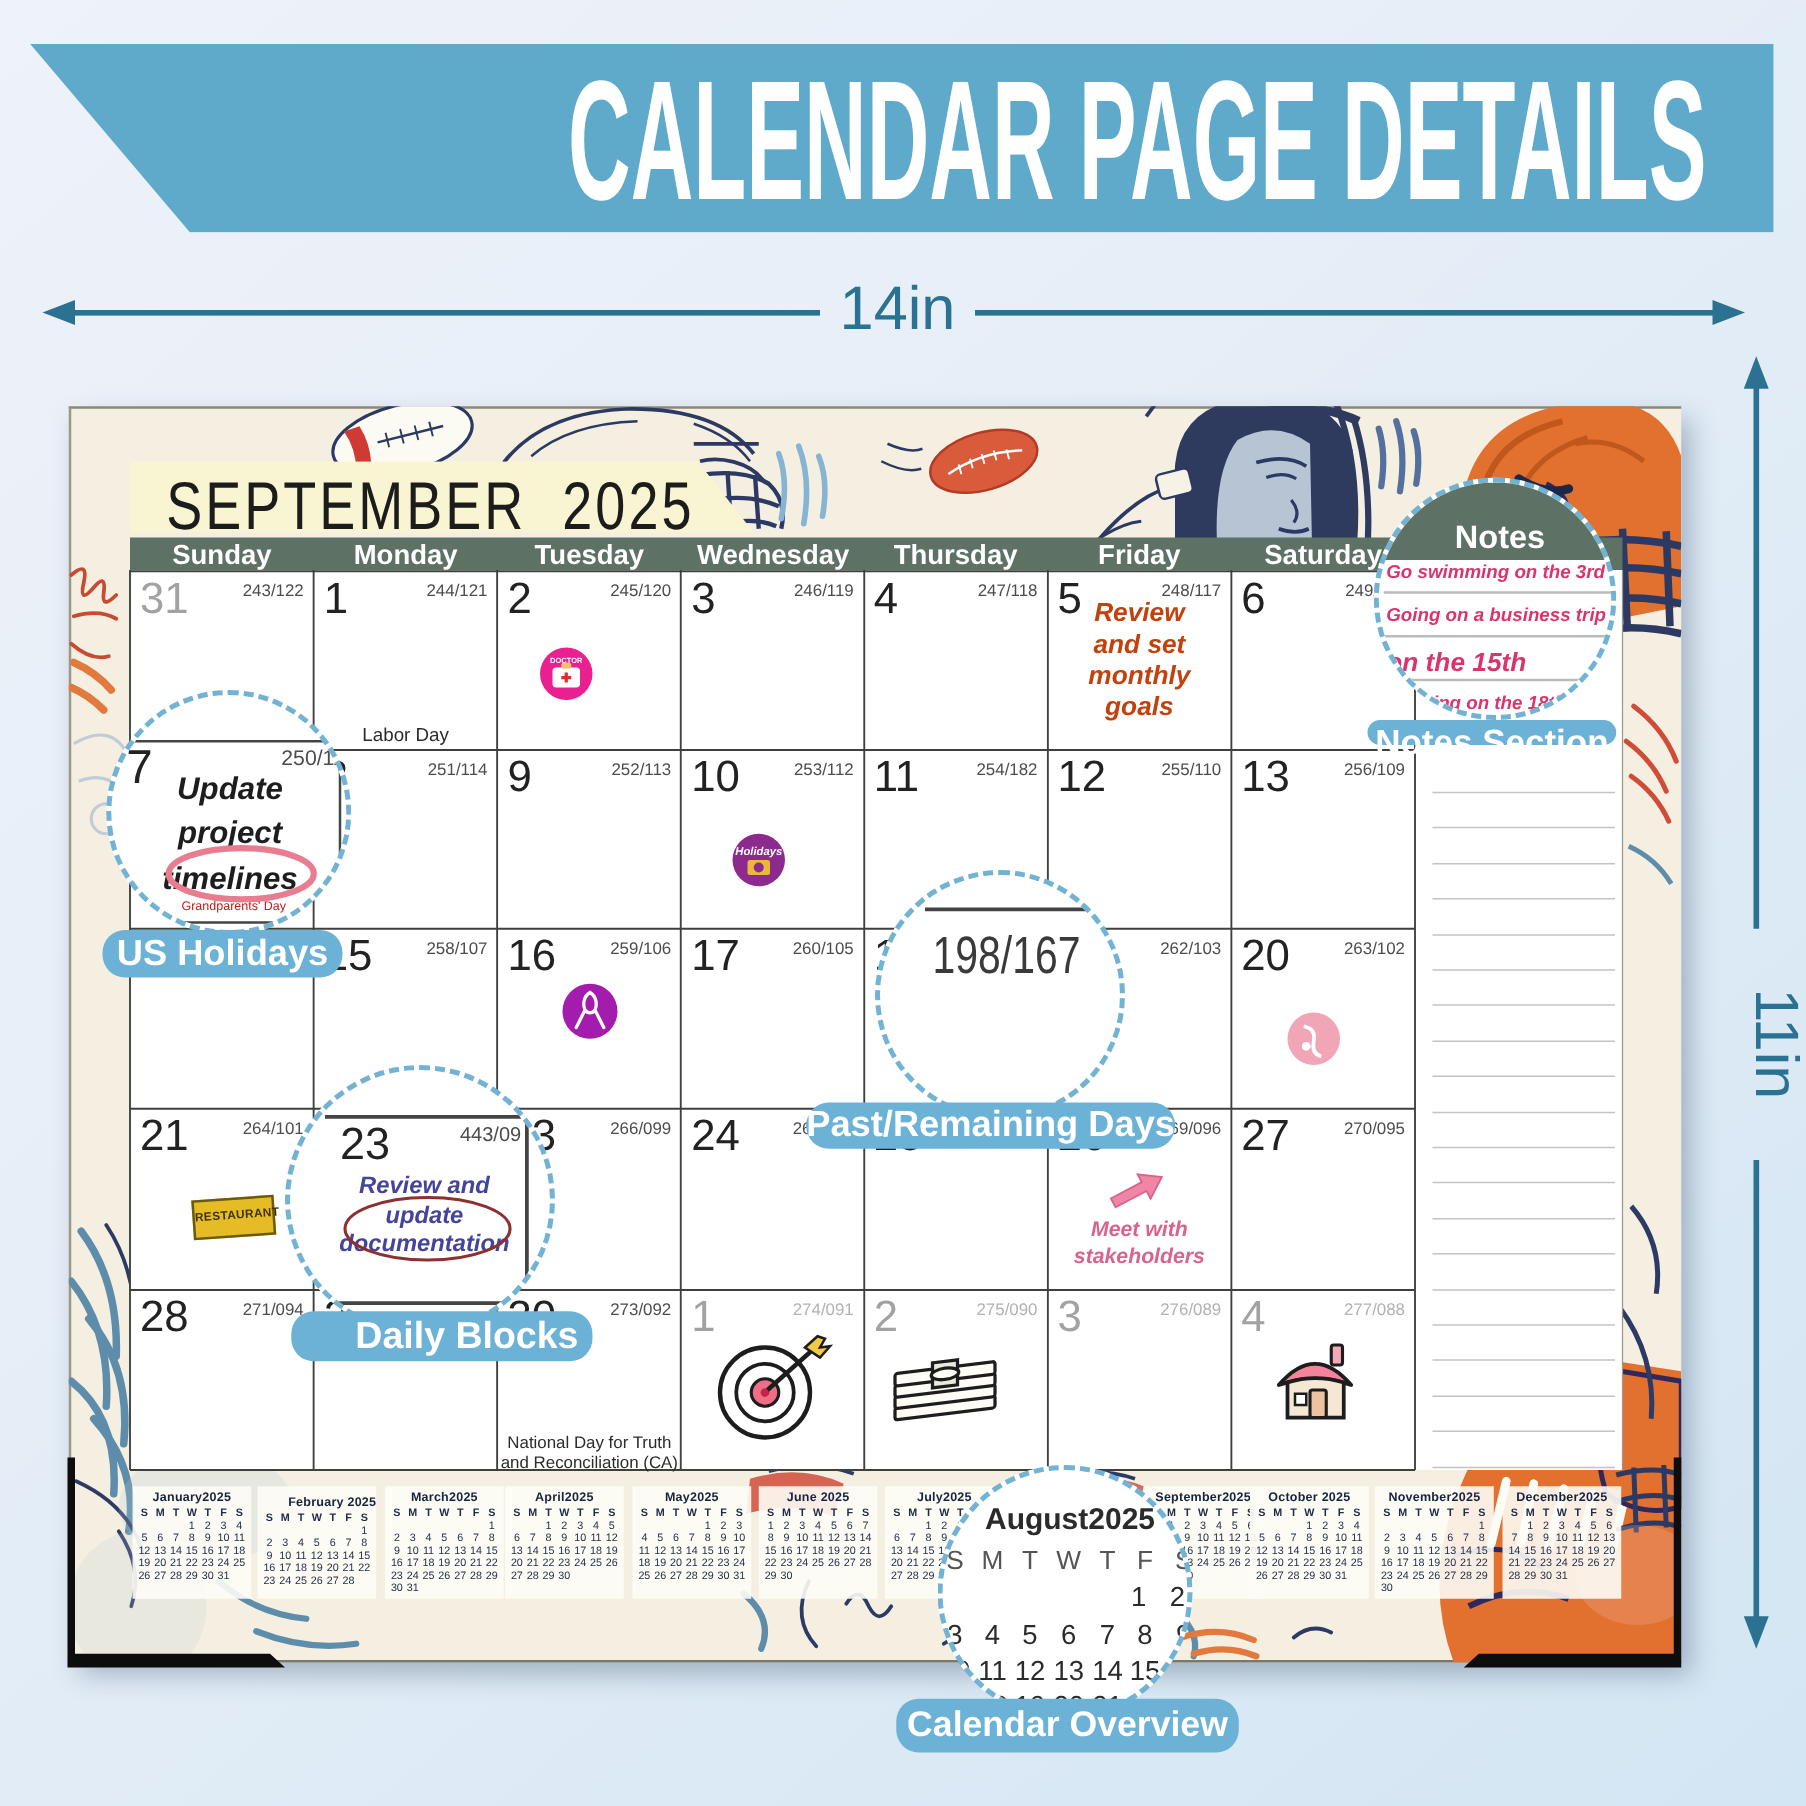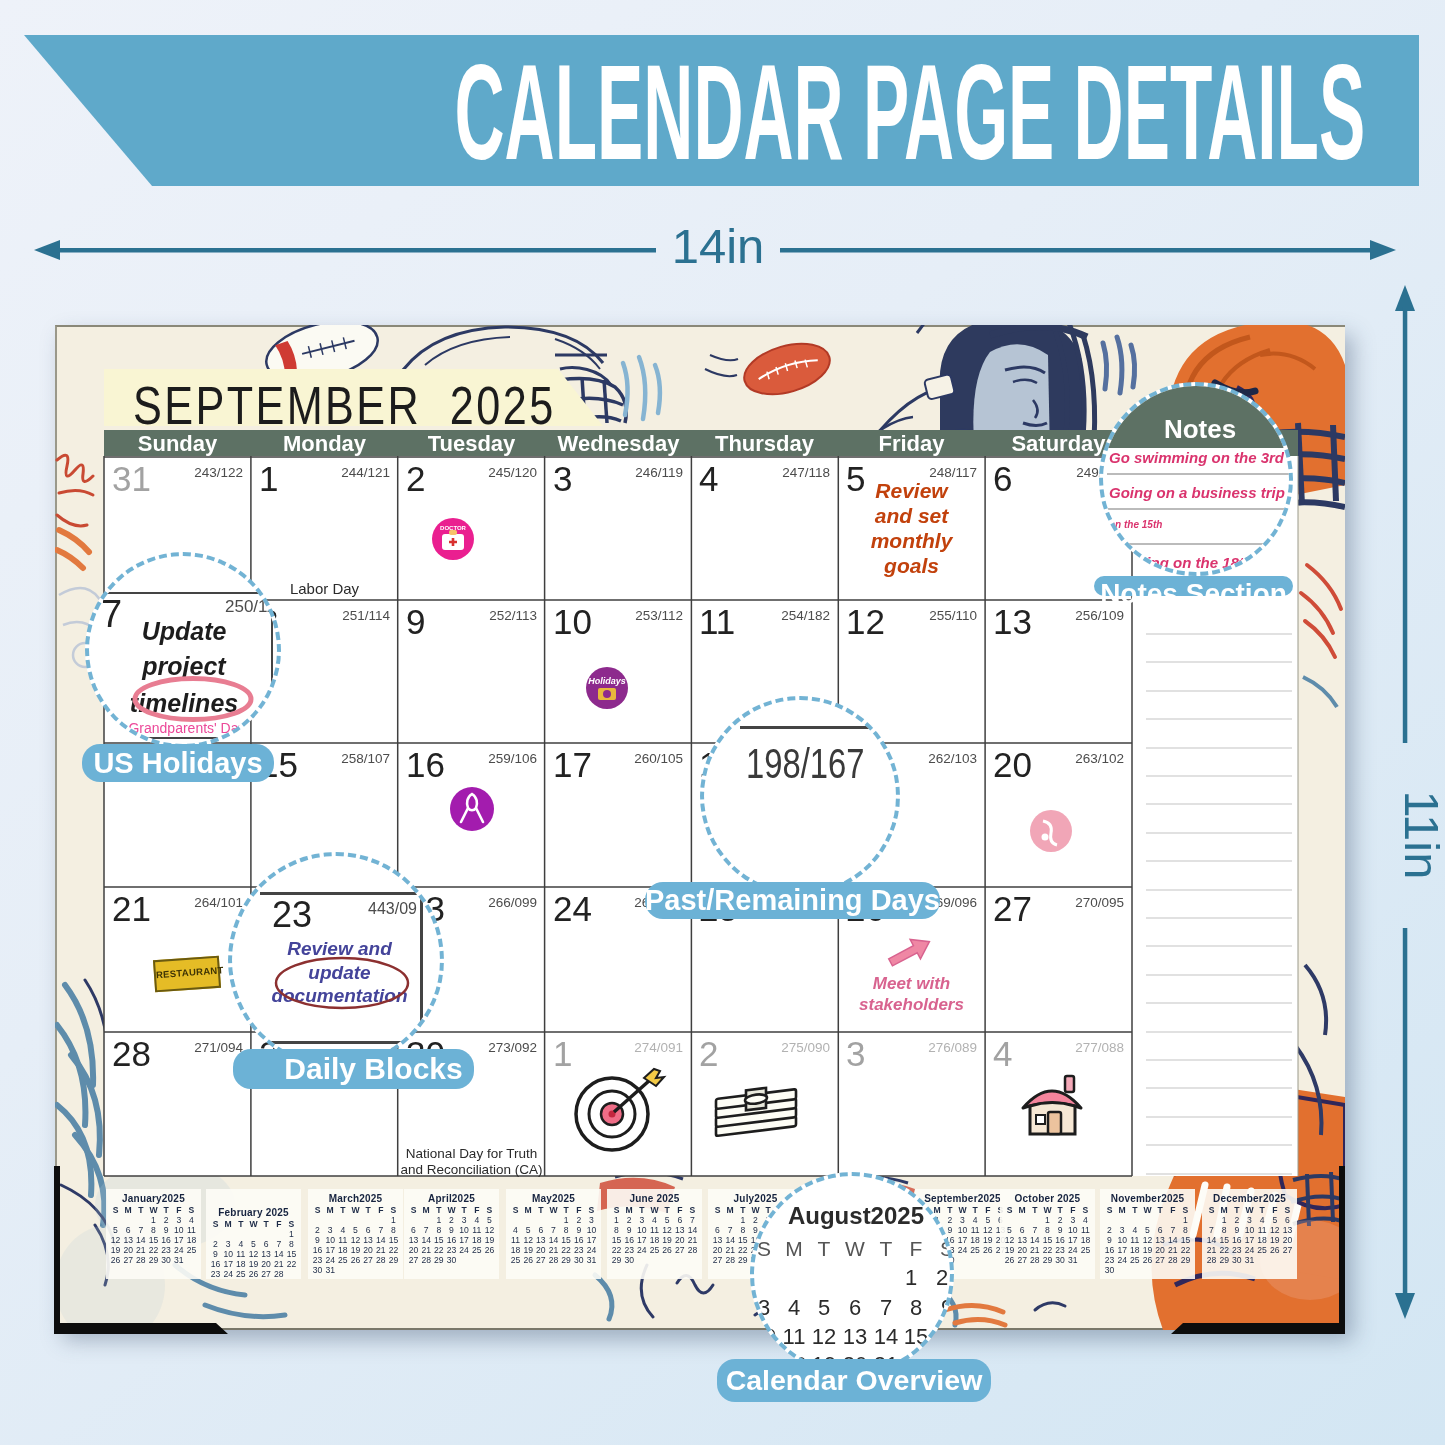--- a/index.html
+++ b/index.html
@@ -511,21 +511,21 @@
       <span>27</span>
       <span>28</span>
       <span>29</span>
       <span>30</span>
       <span>31</span>
       <span></span>
     </div>
   </div>
 
 <div class="minicard" style="left:206px;top:1189px;width:95px;height:90px;">
-    <div class="mtitle" style="margin-top:18px;">February 2025</div>
+    <div class="mtitle" style="margin-top:8px;text-align:right;">February 2025</div>
     <div class="mrow" style="font-weight:bold;margin-top:1px;">
       <span>S</span>
       <span>M</span>
       <span>T</span>
       <span>W</span>
       <span>T</span>
       <span>F</span>
       <span>S</span>
     </div>
     <div class="mrow">
@@ -1195,31 +1195,31 @@
     <div class="abs" style="left:182px;top:36px;width:2px;height:147px;background:#444;"></div>
     <div class="abs" style="left:0px;top:181px;width:183px;height:2px;background:#444;"></div>
     <div class="abs" style="left:12px;top:37px;font-size:38px;color:#222;">7</div>
     <div class="abs" style="left:136px;top:41px;font-size:17px;color:#4c4c4c;">250/11</div>
     <div class="hand" style="left:20px;top:61px;width:150px;font-size:25px;color:#1d1d1d;font-weight:bold;">Update</div>
     <div class="hand" style="left:20px;top:96px;width:150px;font-size:25px;color:#1d1d1d;font-weight:bold;">project</div>
     <div class="hand" style="left:20px;top:133px;width:150px;font-size:25px;color:#1d1d1d;font-weight:bold;">timelines</div>
     <svg class="abs" style="left:34px;top:117px;" width="140" height="52">
       <ellipse cx="70" cy="26" rx="58" ry="20.5" fill="none" stroke="#e87d92" stroke-width="5"></ellipse>
     </svg>
-    <div class="abs" style="left:25px;top:164px;width:146px;font-size:14px;color:#ec4899;text-align:center;white-space:nowrap;">Grandparents' Day</div>
+    <div class="abs" style="left:25px;top:164px;width:146px;font-size:10px;color:#b91c1c;text-align:center;white-space:nowrap;">Grandparents' Day</div>
   </div>
 
 <div class="mag" style="left:1099px;top:382px;width:194px;height:194px;">
     <div class="abs" style="left:0;top:0;width:194px;height:62px;background:#5d7164;"></div>
     <div class="abs" style="left:0;top:28px;width:194px;font-size:26px;font-weight:bold;color:#fff;text-align:center;">Notes</div>
     <div class="hand" style="left:2px;top:63px;width:190px;font-size:15px;color:#da346e;font-weight:bold;text-align:left;padding-left:4px;white-space:nowrap;">Go swimming on the 3rd</div>
     <div class="abs" style="left:4px;top:87px;width:186px;height:1.5px;background:#bbb;"></div>
     <div class="hand" style="left:2px;top:98px;width:192px;font-size:15px;color:#da346e;font-weight:bold;text-align:left;padding-left:4px;white-space:nowrap;">Going on a business trip</div>
     <div class="abs" style="left:4px;top:122px;width:186px;height:1.5px;background:#bbb;"></div>
-    <div class="hand" style="left:2px;top:133px;width:190px;font-size:10px;color:#da346e;font-weight:bold;text-align:left;padding-left:4px;white-space:nowrap;">on the 15th</div>
+    <div class="hand" style="left:2px;top:133px;width:190px;font-size:21px;color:#da346e;font-weight:bold;text-align:left;padding-left:4px;white-space:nowrap;">on the 15th</div>
     <div class="abs" style="left:4px;top:157px;width:186px;height:1.5px;background:#bbb;"></div>
     <div class="hand" style="left:-56px;top:168px;width:206px;font-size:15px;color:#da346e;font-weight:bold;text-align:right;white-space:nowrap;">Go shopping on the 18th</div>
   </div>
 
 <div class="mag" style="left:700px;top:696px;width:200px;height:200px;">
     <div class="abs" style="left:36px;top:26px;width:136px;height:2.5px;background:#444;"></div>
     <div class="abs" style="left:42px;top:40px;font-size:42px;color:#3a3a3a;transform:scaleX(0.78);transform-origin:0 0;white-space:nowrap;">198/167</div>
   </div>
 
 <div class="mag" style="left:228px;top:852px;width:216px;height:216px;">

